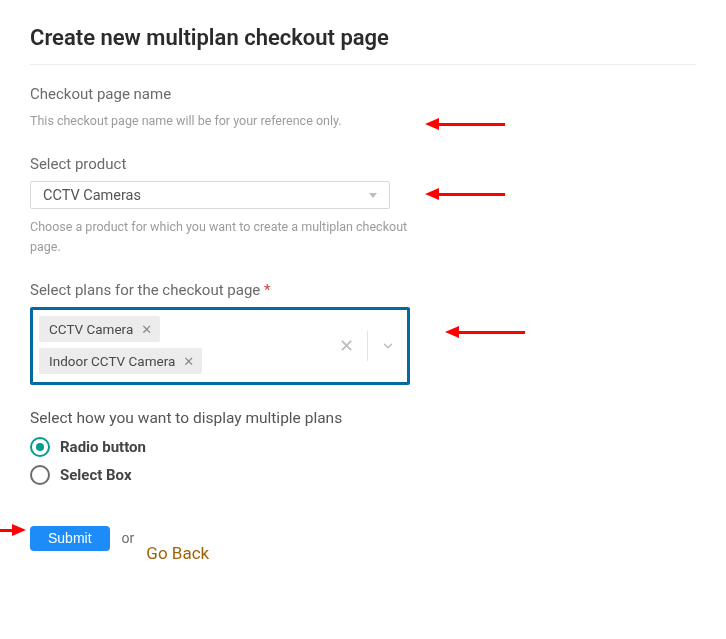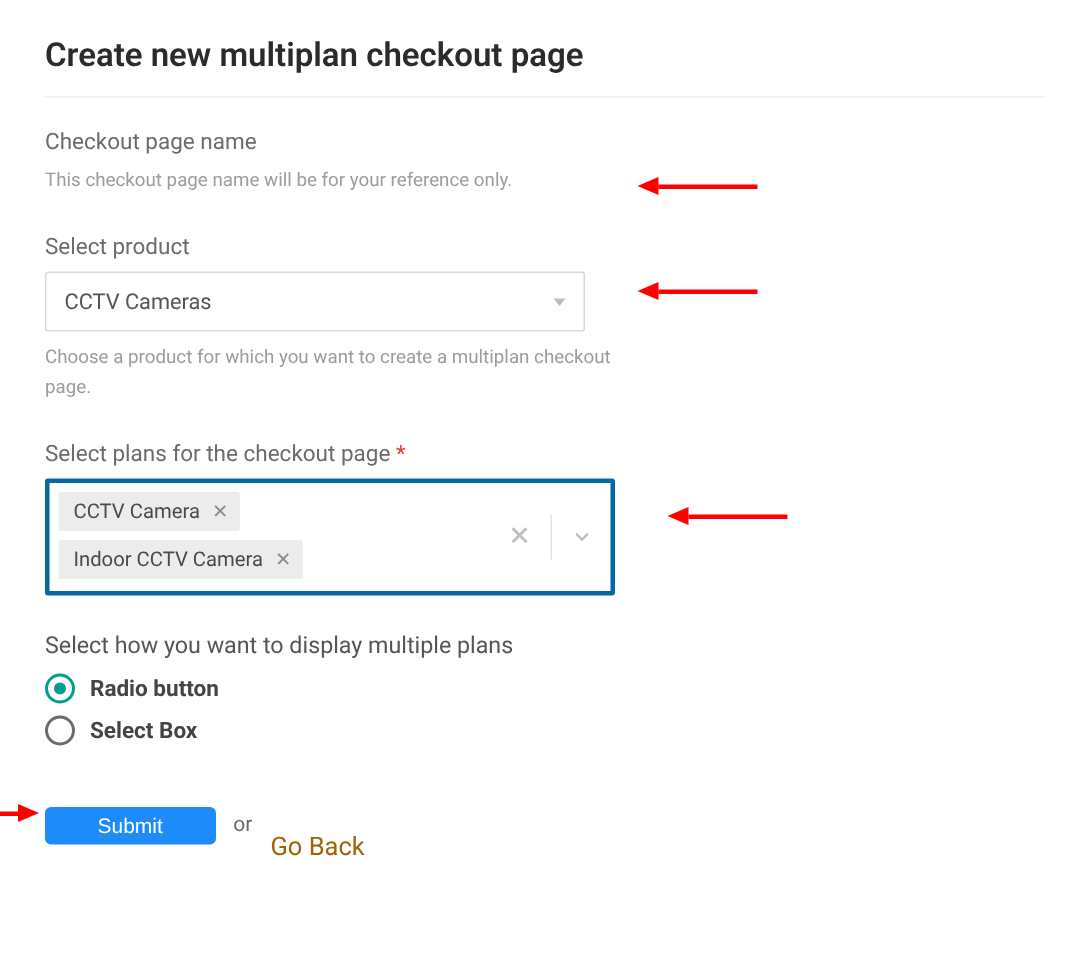--- a/index.html
+++ b/index.html
@@ -45,21 +45,21 @@
     border:1px solid #d9d9d9;
     border-radius:2px;
     padding:0 12px;
     font-size:14.5px;
     color:#555;
     box-sizing:border-box;
     background:#fff;
   }
   .select{
     width:360px;
-    height:40px;
+    height:28px;
     border:1px solid #d9d9d9;
     border-radius:2px;
     padding:0 12px;
     font-size:14.5px;
     color:#555;
     box-sizing:border-box;
     background:#fff;
     display:flex;
     align-items:center;
     justify-content:space-between;
@@ -149,21 +149,21 @@
   .radio-label{font-size:15px;color:#444;}
   .actions{
     display:flex;align-items:center;gap:12px;margin-top:28px;
   }
   .btn-primary{
     background:#1d8cf8;
     color:#fff;
     border:none;
     border-radius:4px;
     height:25px;
-    padding:0 35px;
+    padding:0 18px;
     font-size:14px;
     font-weight:500;
     cursor:pointer;
   }
   .or{color:#6b6b6b;font-size:14px;}
   .link{color:#a16207;font-size:17px;text-decoration:none;cursor:pointer;margin-top:30px;}
   
   .arrow{
     position:absolute;
     height:2px;

